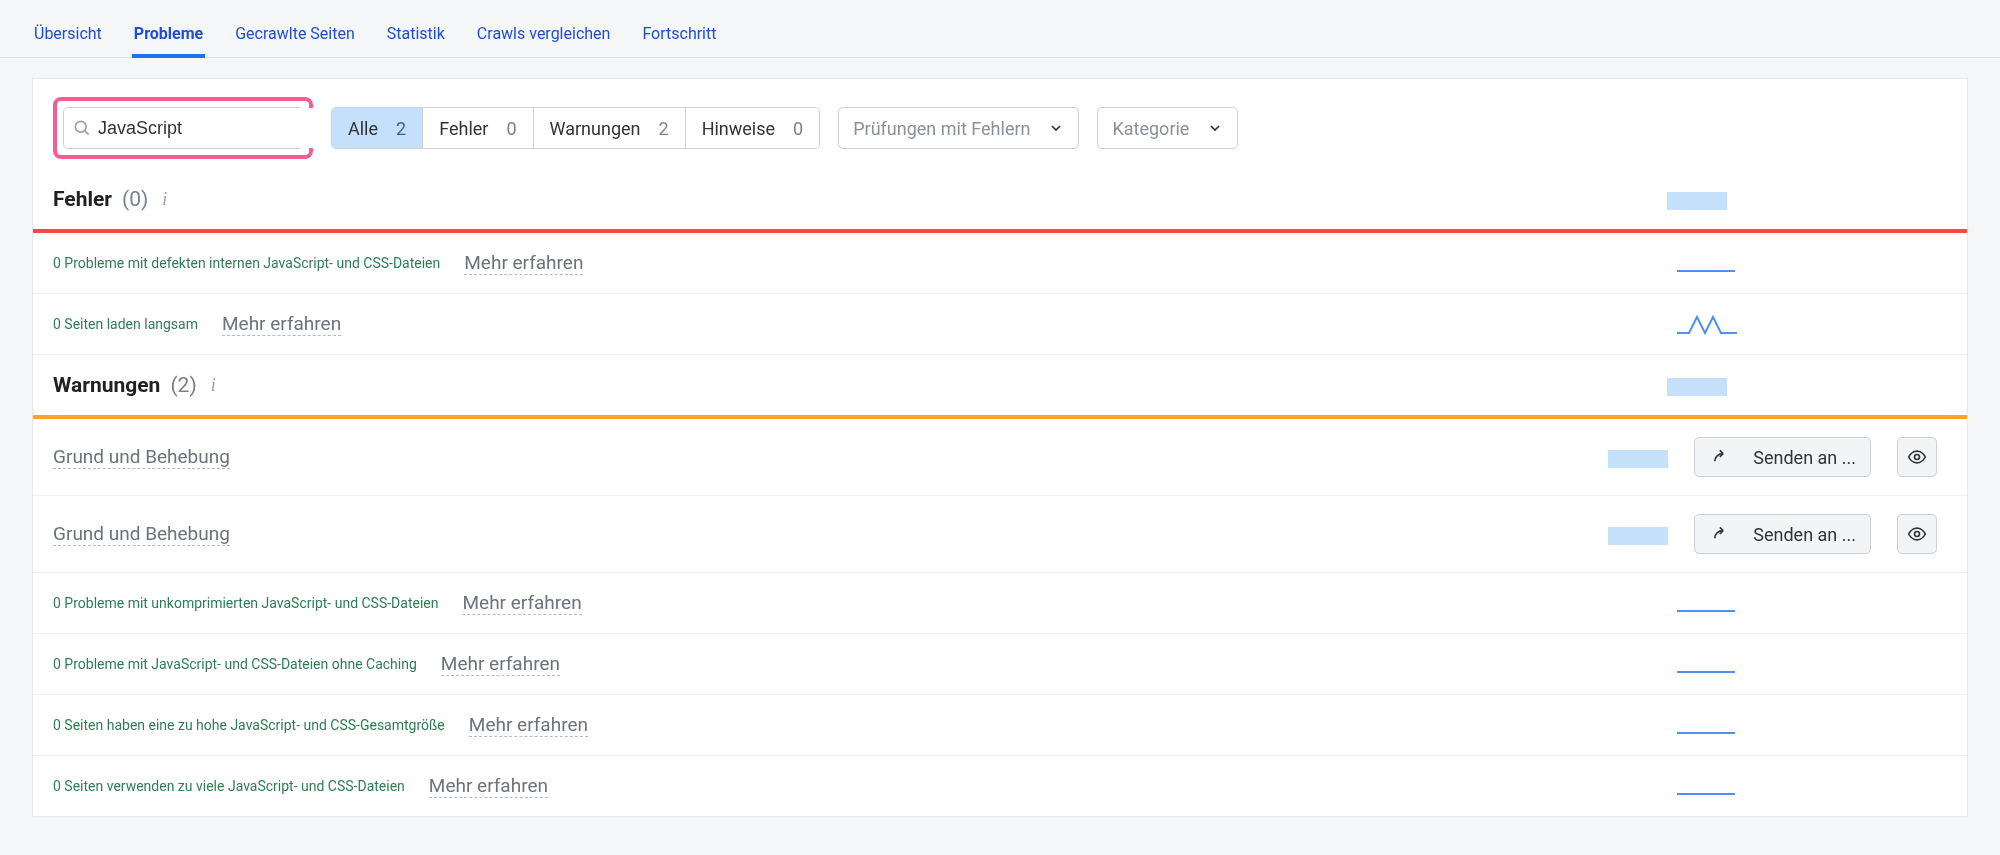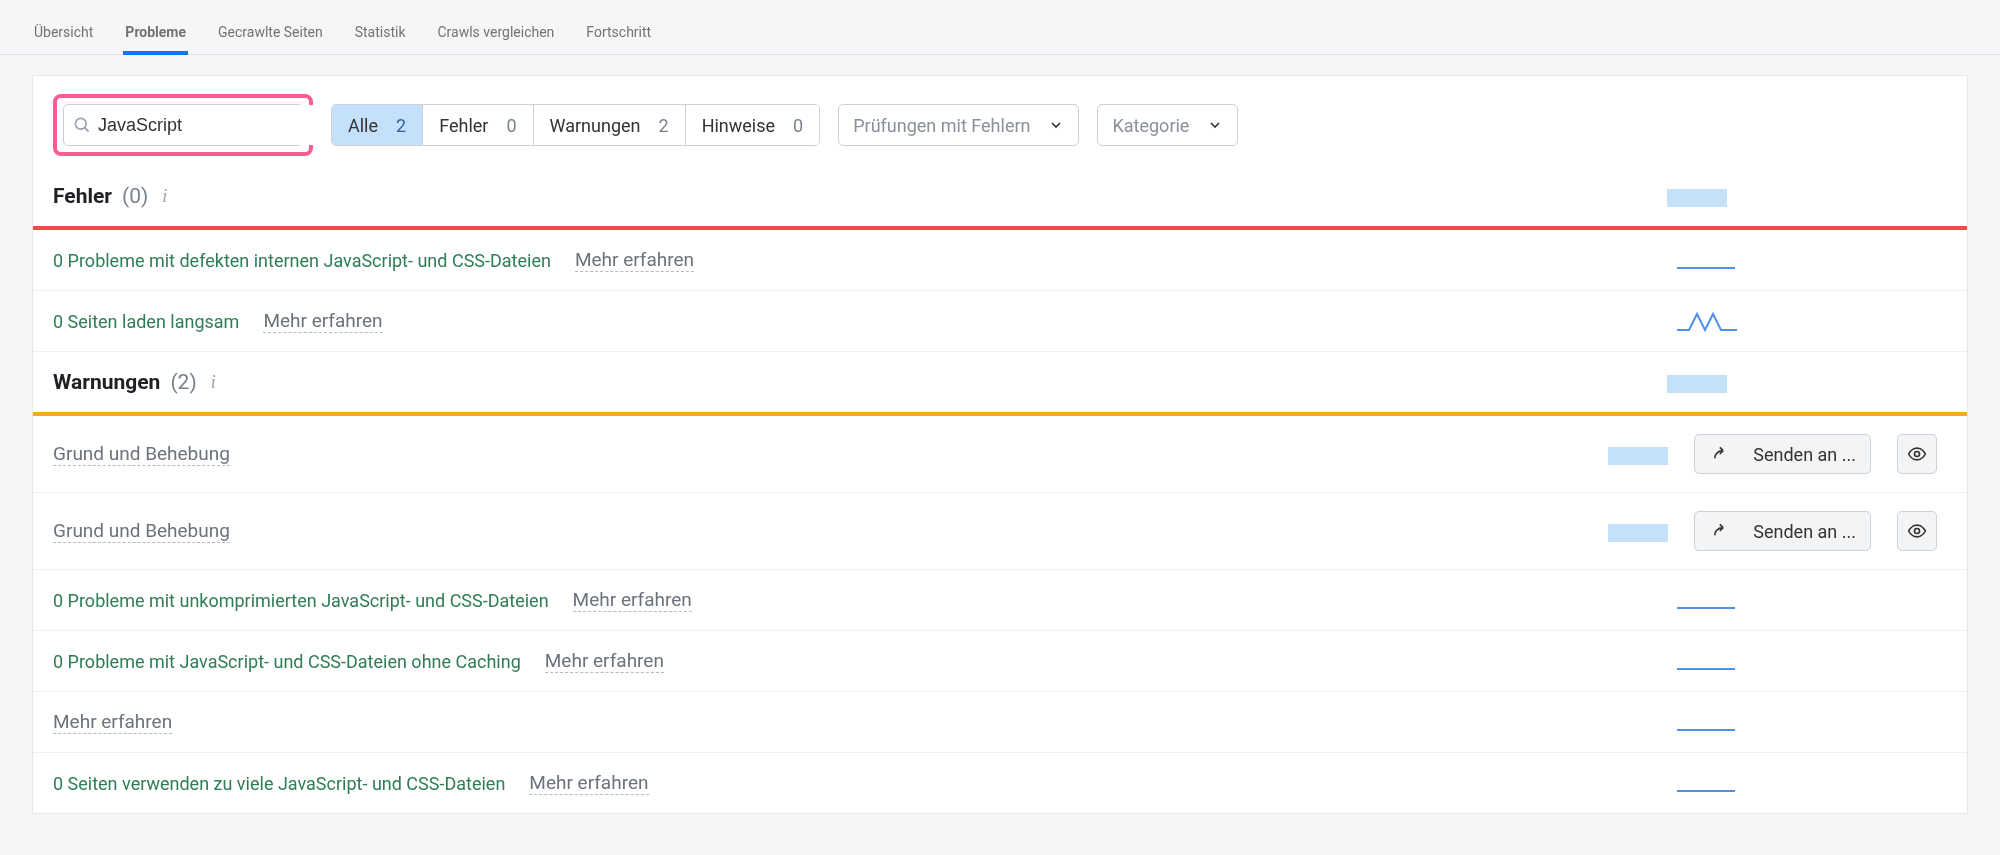--- a/index.html
+++ b/index.html
@@ -13,22 +13,22 @@
   
   .top-tabs {
     display: flex;
     gap: 28px;
     padding: 16px 32px 0 32px;
     border-bottom: 1px solid #e0e2e6;
   }
   .top-tab {
     padding: 8px 2px 14px 2px;
     cursor: pointer;
-    color: #737373;
-    font-size: 14px;
+    color: #1d4ed8;
+    font-size: 16px;
     position: relative;
   }
   .top-tab.active {
     font-weight: 700;
   }
   .top-tab.active::after {
     content: "";
     position: absolute;
     left: 0; right: 0; bottom: -1px;
     height: 4px;
@@ -152,21 +152,21 @@
   
   .row {
     display: flex;
     align-items: center;
     padding: 18px 20px;
     border-bottom: 1px solid #edf0f3;
     gap: 24px;
   }
   .row-text {
     color: #2e7d55;
-    font-size: 18px;
+    font-size: 14px;
   }
   .row-text-num-link {
     color: #1a73e8;
     font-size: 19px;
     cursor:pointer;
   }
   .row-text-rest {
     color: #333;
     font-size: 19px;
   }
@@ -381,20 +381,21 @@
     <span class="row-text">0 Probleme mit JavaScript- und CSS-Dateien ohne Caching</span>
     <span class="learn">Mehr erfahren</span>
     <div class="row-right">
       <div class="spark-inline">
           <div class="spark-line-flat"></div>
         </div>
     </div>
   </div>
 
   <div class="row">
+    <span class="row-text">0 Seiten haben eine zu hohe JavaScript- und CSS-Gesamtgröße</span>
     <span class="learn">Mehr erfahren</span>
     <div class="row-right">
       <div class="spark-inline">
           <div class="spark-line-flat"></div>
         </div>
     </div>
   </div>
 
   <div class="row" style="border-bottom:none;">
     <span class="row-text">0 Seiten verwenden zu viele JavaScript- und CSS-Dateien</span>

